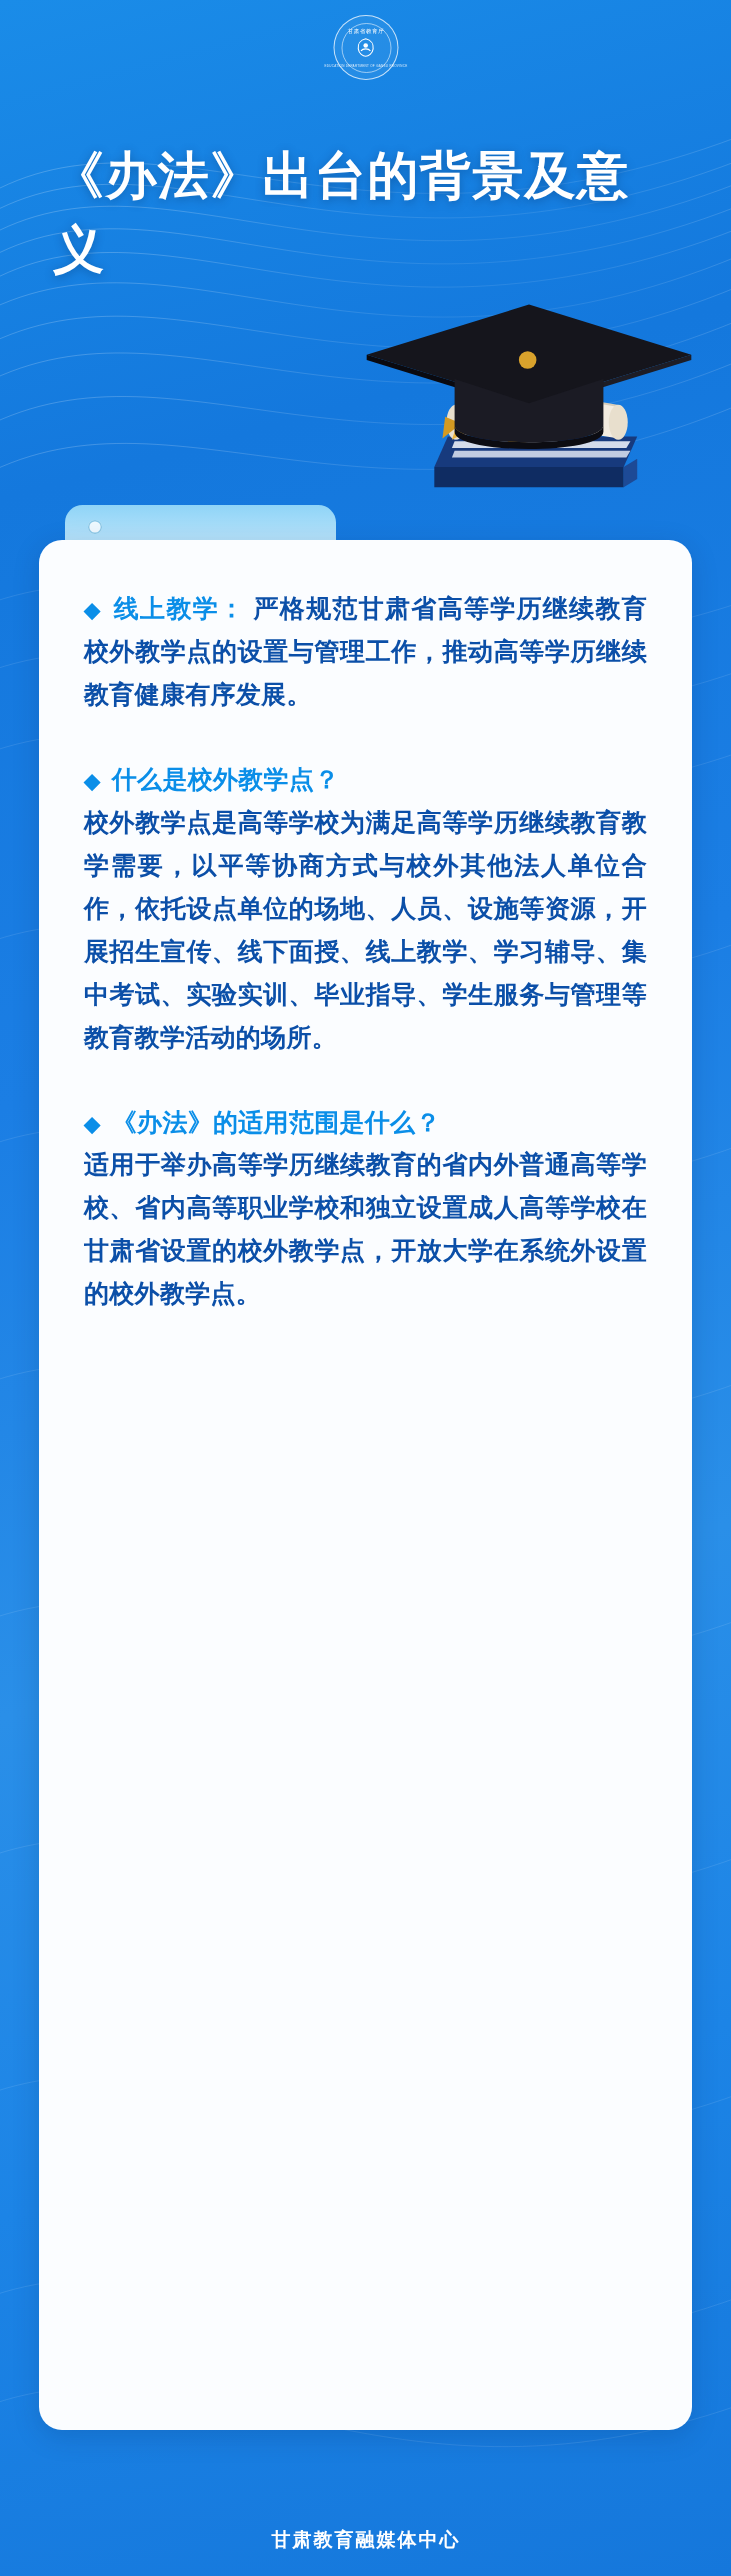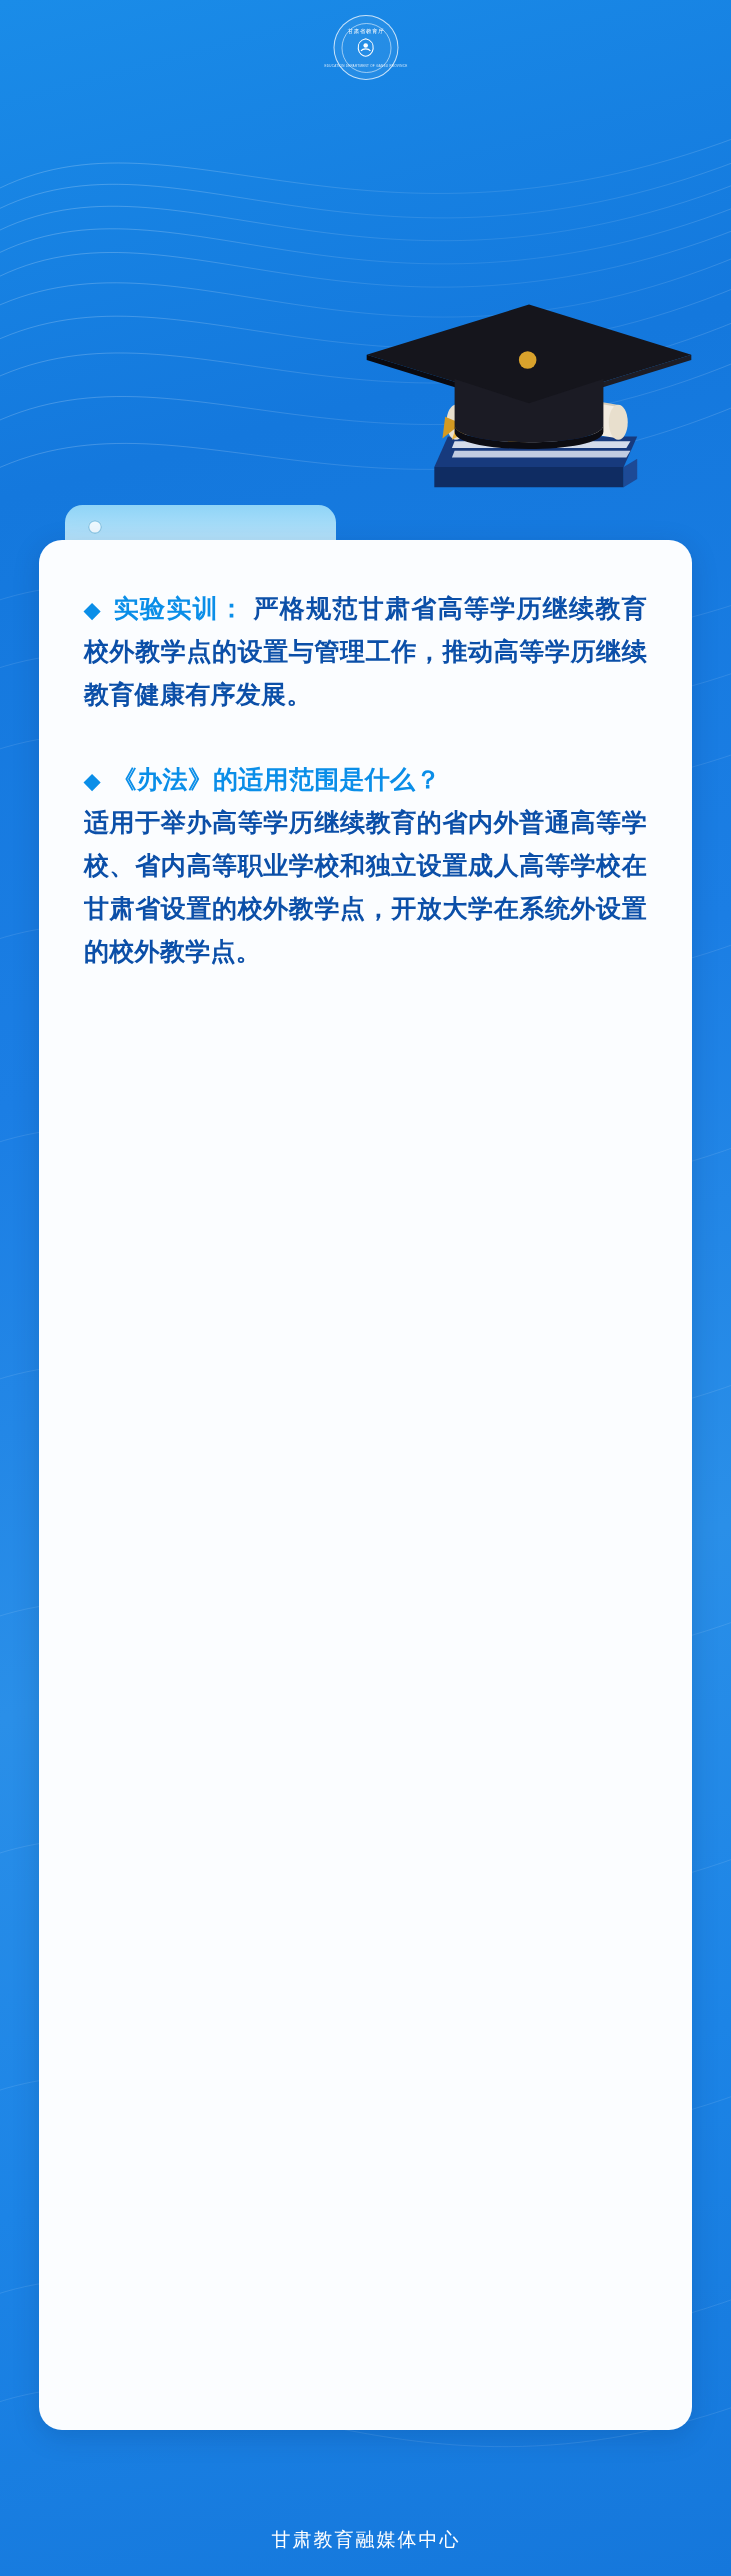--- a/index.html
+++ b/index.html
@@ -144,21 +144,21 @@
 
   
   .footer {
     position: absolute;
     bottom: 23px;
     left: 0;
     width: 732px;
     text-align: center;
     color: #ffffff;
     font-size: 19px;
-    font-weight: normal;
+    font-weight: bold;
     letter-spacing: 2px;
   }
 </style>
 </head>
 <body>
 
 <svg class="bg-lines" viewBox="0 0 1080 3803" preserveAspectRatio="none">
   <defs>
     <linearGradient id="gl" x1="0" y1="0" x2="1" y2="1">
       <stop offset="0%" stop-color="#ffffff" stop-opacity="0.30"></stop>
@@ -198,20 +198,21 @@
       <span class="logo-text-top">甘肃省教育厅</span>
       <svg width="24.4" height="23" viewBox="0 0 36 34">
         <path d="M18 4 C10 6 6 12 7 19 C8 26 14 30 18 30 C22 30 28 26 29 19 C30 12 26 6 18 4 Z" fill="none" stroke="#ffffff" stroke-width="1.6"></path>
         <circle cx="18" cy="14" r="3.4" fill="#ffffff"></circle>
         <path d="M11 22 C14 18 22 18 25 22" fill="none" stroke="#ffffff" stroke-width="1.6"></path>
       </svg>
       <span class="logo-text-bot">EDUCATION DEPARTMENT OF GANSU PROVINCE</span>
     </div>
   </div>
 
+  <div class="title">《办法》出台的背景及意义</div>
 
   <svg class="illus" viewBox="0 0 520 380">
 
     <g>
       <path d="M120,300 L400,300 L420,255 L140,255 Z" fill="#173a7d"></path>
       <path d="M120,300 L400,300 L400,330 L120,330 Z" fill="#0f2c62"></path>
       <path d="M140,255 L420,255 L420,288 L400,300 L400,330 L420,318 L420,255" fill="#1d4a96"></path>
       <path d="M150,262 L410,262 L404,272 L146,272 Z" fill="#e9eef7" opacity="0.9"></path>
       <path d="M150,276 L410,276 L404,286 L146,286 Z" fill="#dfe6f2" opacity="0.85"></path>
     </g>
@@ -243,26 +244,33 @@
 
 <div class="card-wrap">
   <div class="tab">
     <span class="tab-dot"></span>
   </div>
   <div class="card">
 
     <div class="block">
       <p class="para">
         <span class="diamond">◆</span>
-        <span class="heading-inline">实验实训：</span>
+        <span class="heading-inline">线上教学：</span>
         <span class="body-text">严格规范甘肃省高等学历继续教育校外教学点的设置与管理工作，推动高等学历继续教育健康有序发展。</span>
       </p>
     </div>
 
 
+    <div class="block">
+      <p class="heading-only">
+        <span class="diamond">◆</span>
+        <span>什么是校外教学点？</span>
+      </p>
+      <p class="para">校外教学点是高等学校为满足高等学历继续教育教学需要，以平等协商方式与校外其他法人单位合作，依托设点单位的场地、人员、设施等资源，开展招生宣传、线下面授、线上教学、学习辅导、集中考试、实验实训、毕业指导、学生服务与管理等教育教学活动的场所。</p>
+    </div>
 
     <div class="block">
       <p class="heading-only">
         <span class="diamond">◆</span>
         <span>《办法》的适用范围是什么？</span>
       </p>
       <p class="para">适用于举办高等学历继续教育的省内外普通高等学校、省内高等职业学校和独立设置成人高等学校在甘肃省设置的校外教学点，开放大学在系统外设置的校外教学点。</p>
     </div>
 
   </div>

